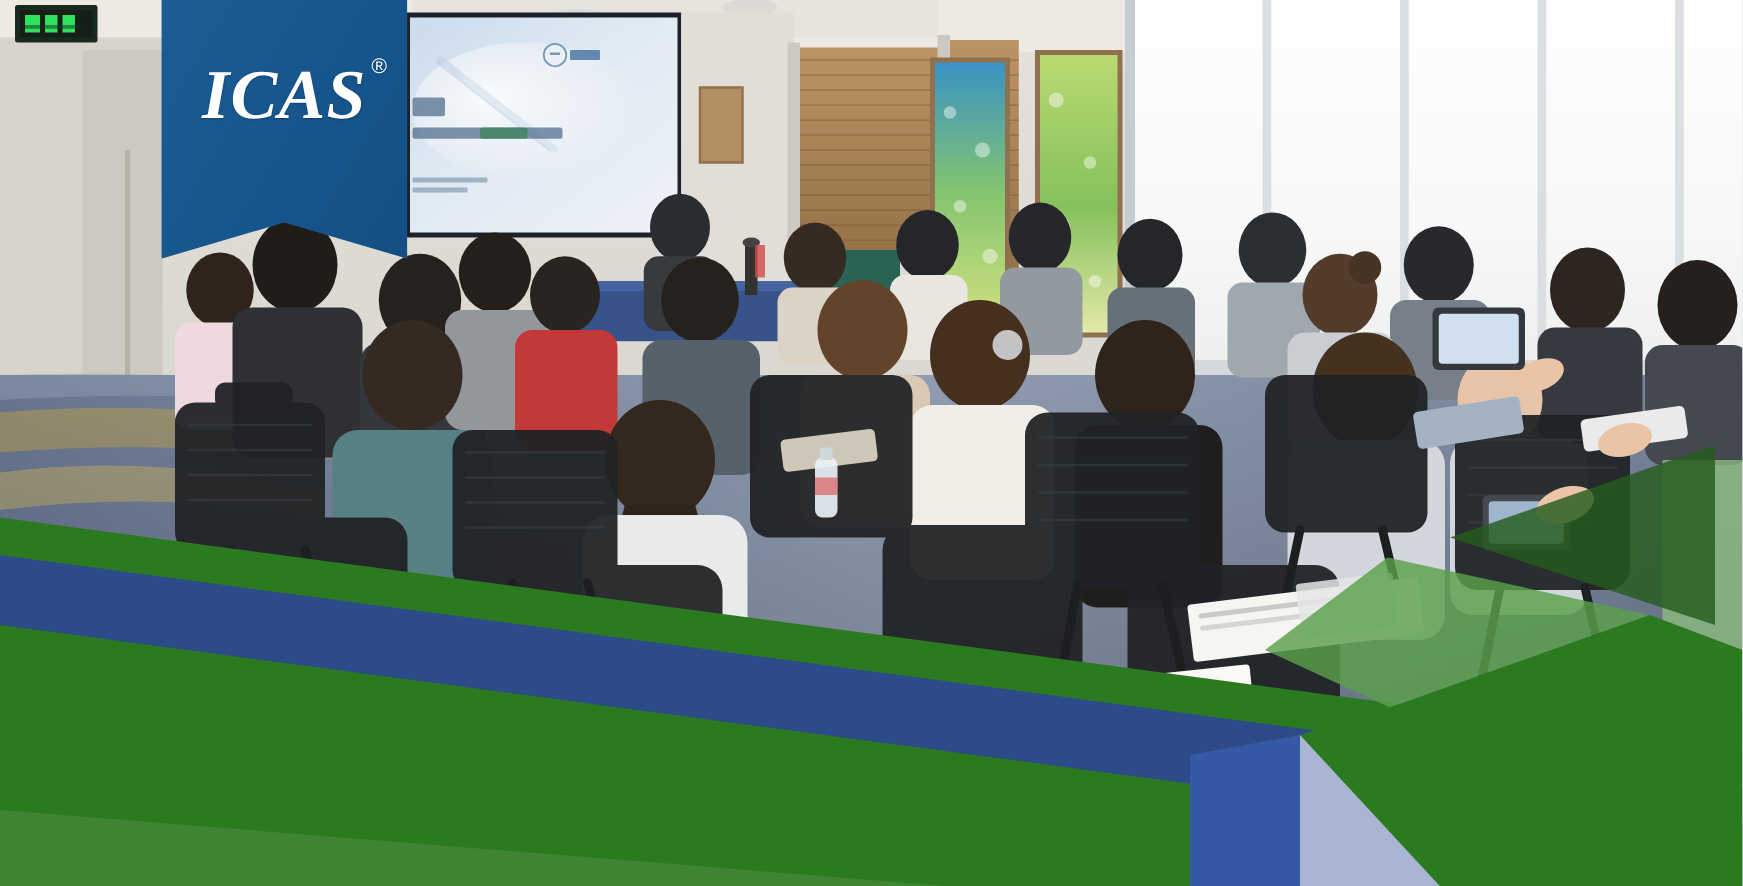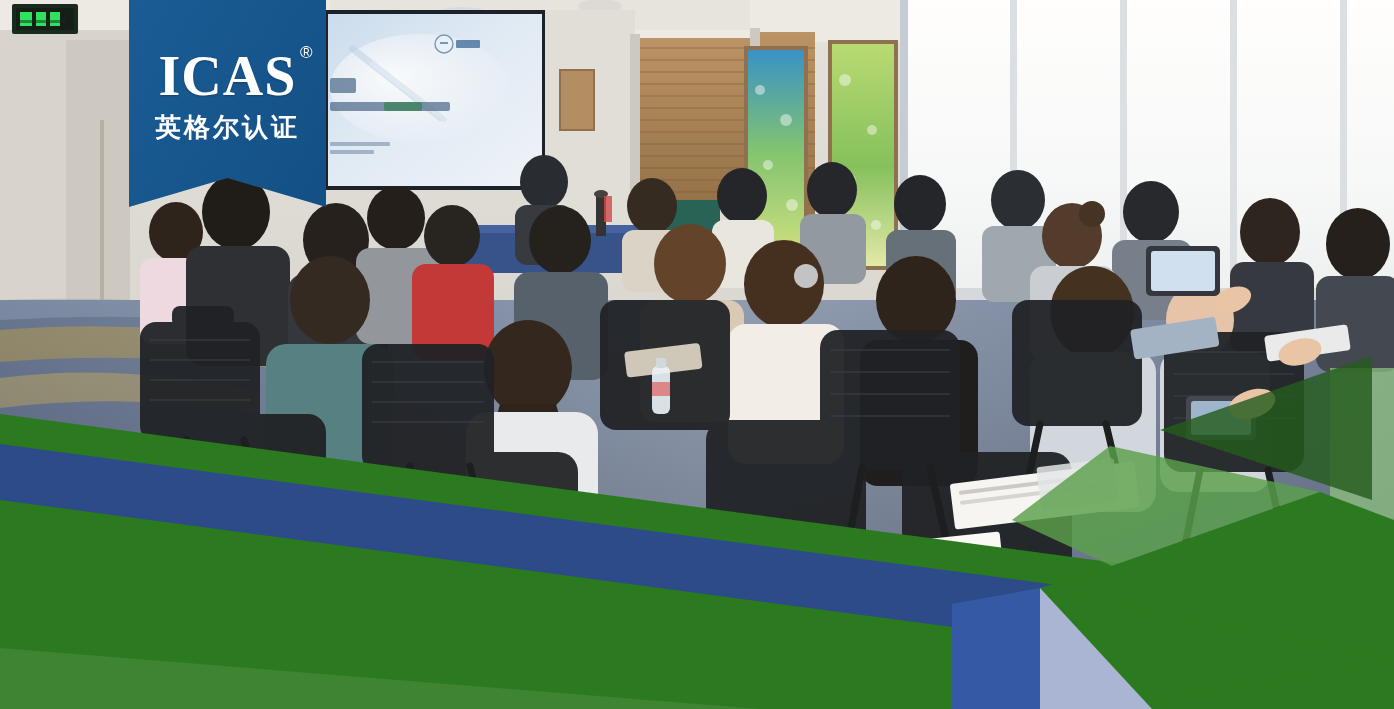--- a/index.html
+++ b/index.html
@@ -14,20 +14,21 @@
     -webkit-clip-path:polygon(0 0,100% 0,100% 100%,50% 86%,0 100%);
     clip-path:polygon(0 0,100% 0,100% 100%,50% 86%,0 100%);
     background:linear-gradient(120deg,#1b5c95 0%,#17578e 45%,#134f84 100%);
   }
   #logo-inner{position:absolute;left:0;top:48px;width:197px;text-align:center;color:#fff;}
   .logo-word{
     font-family:"Liberation Serif","DejaVu Serif",serif;
     font-weight:700;font-size:56px;letter-spacing:1px;line-height:1;
     display:inline-block;position:relative;
     text-shadow:0 1px 2px rgba(0,0,0,.25);
+    font-style:italic;
   }
   .logo-reg{
     position:absolute;right:-17px;top:-4px;font-size:17px;font-weight:400;
     font-family:"Liberation Sans",sans-serif;
   }
   .logo-cn{
     margin-top:10px;font-size:26px;letter-spacing:3px;font-weight:600;
     font-family:"Liberation Sans","DejaVu Sans",sans-serif;line-height:1;
   }
 </style>
@@ -347,17 +348,16 @@
     <path d="M1040,588 L1152,709 L1040,709 Z" fill="#a9b5d2"></path>
 
     <path d="M1152,700 L1394,660 L1394,709 L1152,709 Z" fill="#2c7a1f"></path>
   </svg>
 
   <div id="logo-banner">
     <div id="logo-inner">
       <div class="logo-word">
         <span>ICAS</span><span class="logo-reg">®</span>
       </div>
-      <div class="logo-cn">英格尔认证</div>
     </div>
   </div>
 
 </div>
 
 </body></html>

